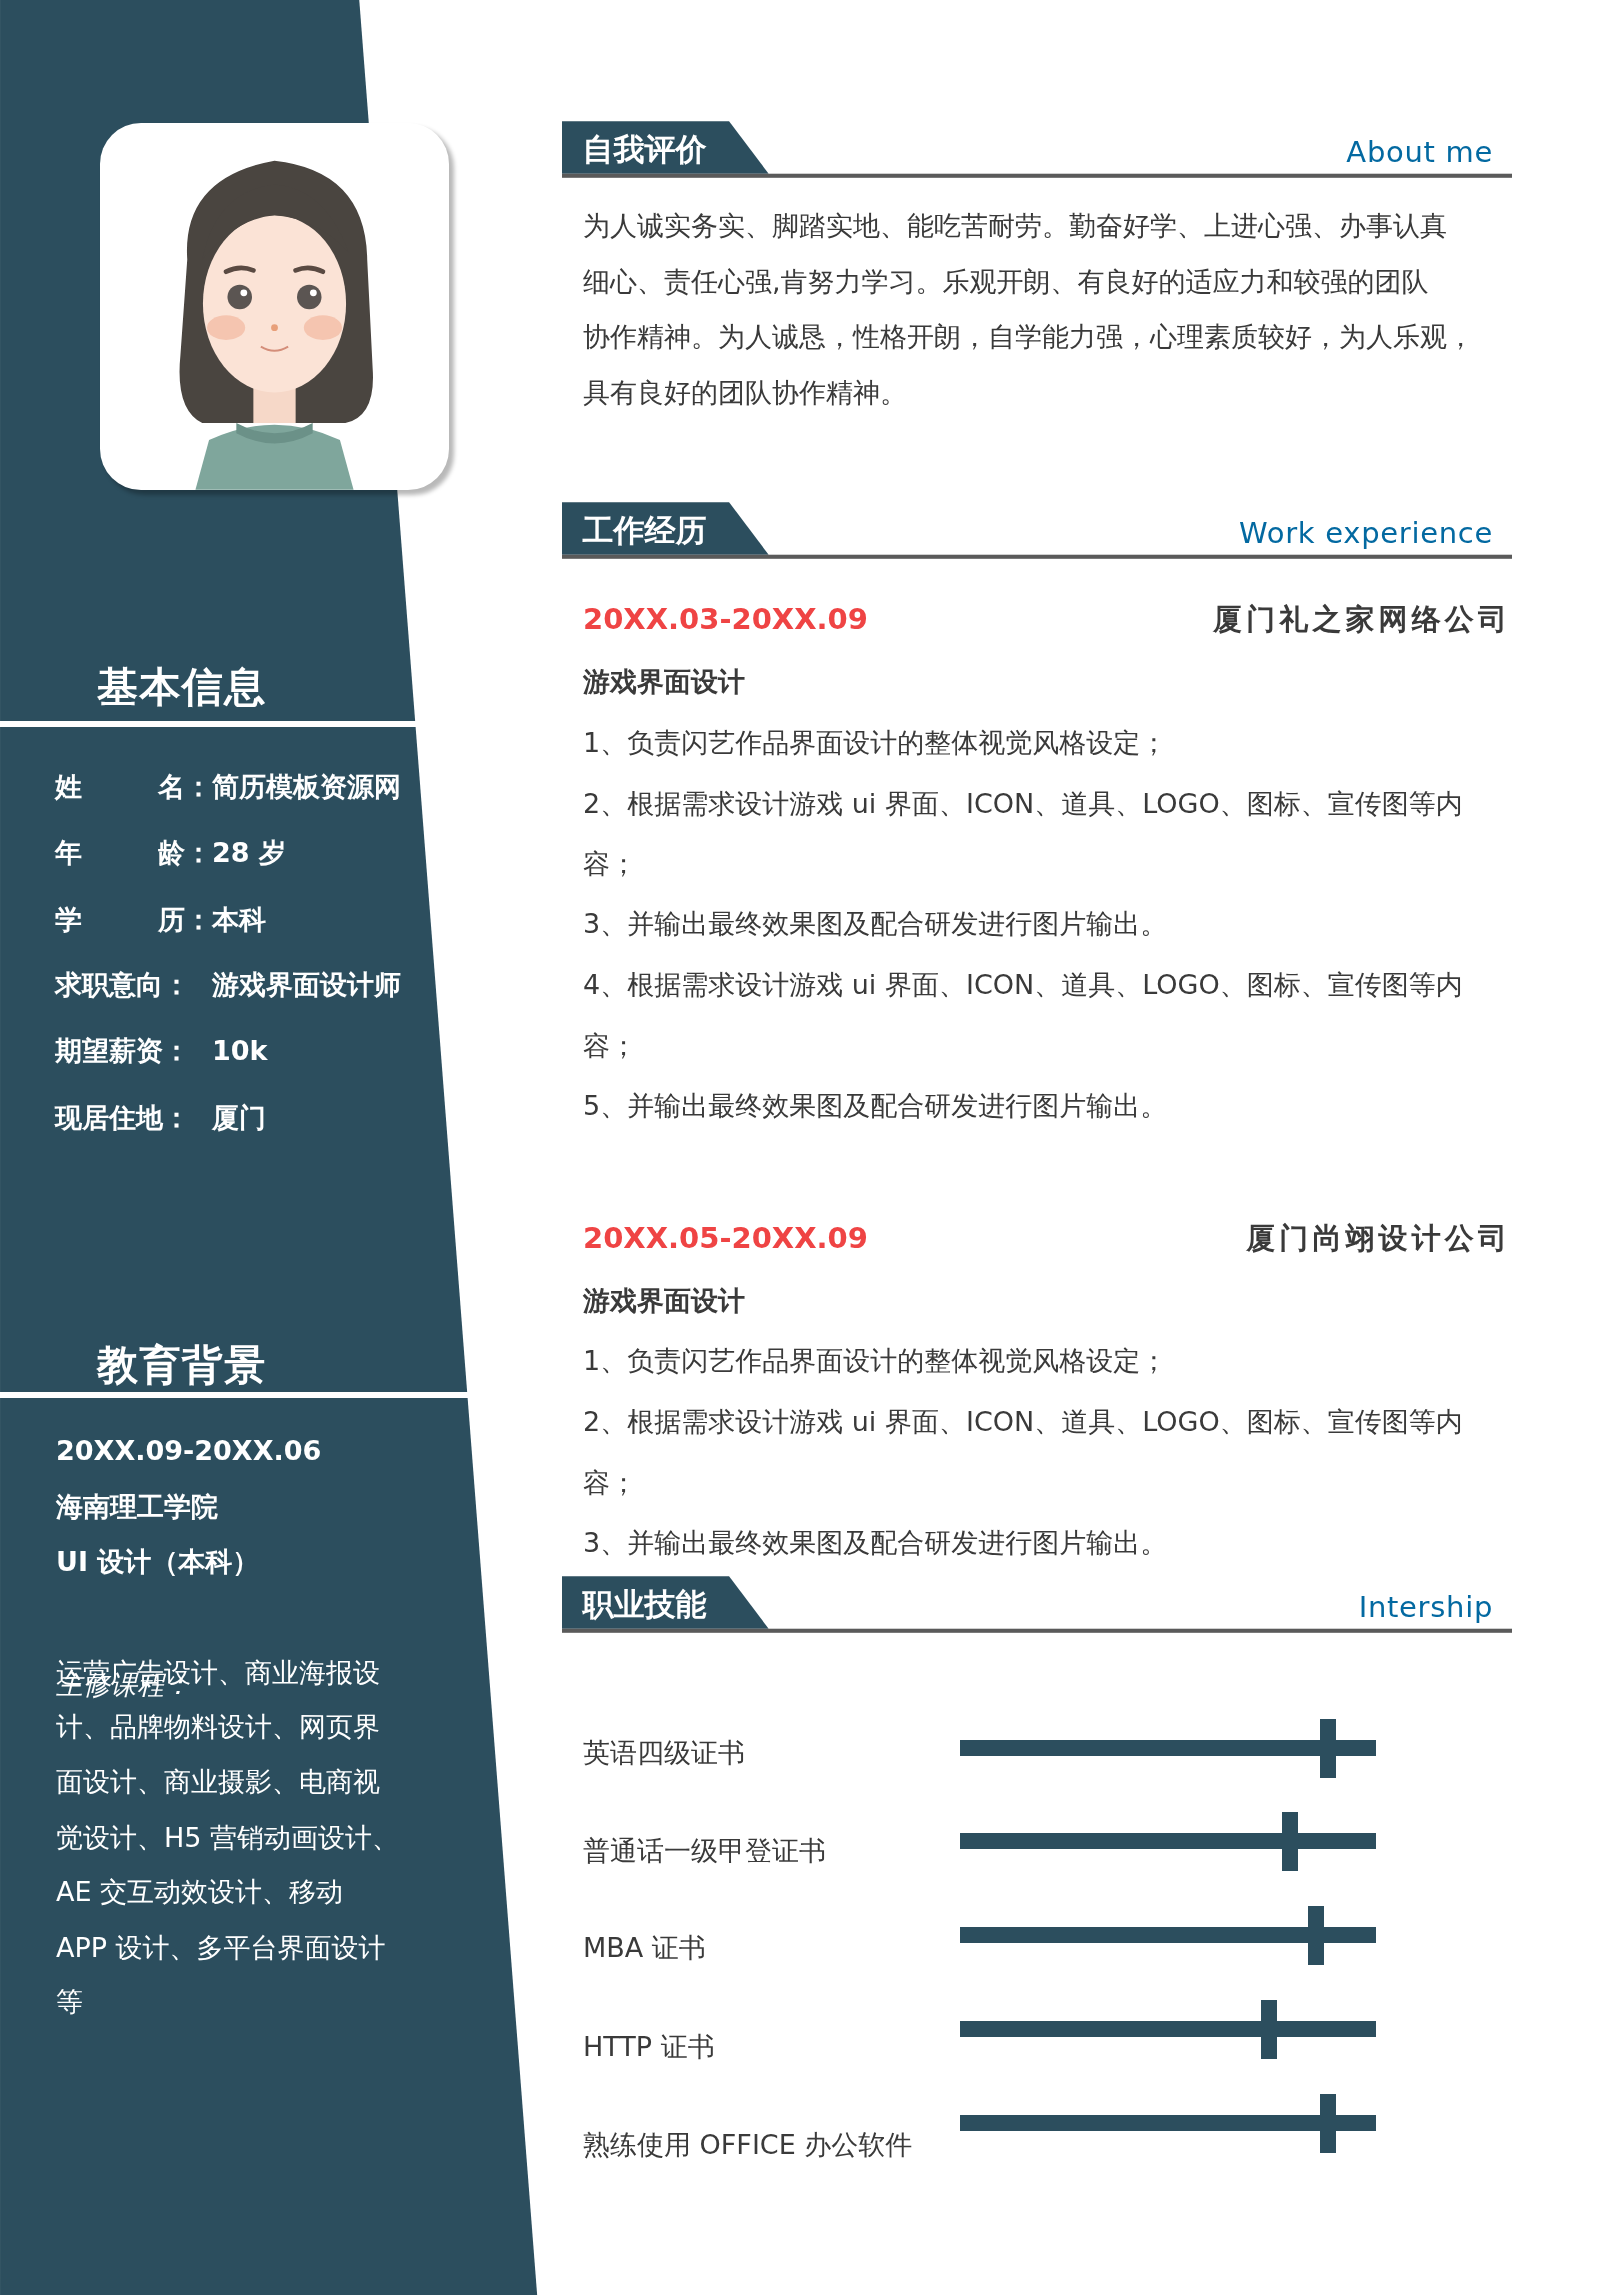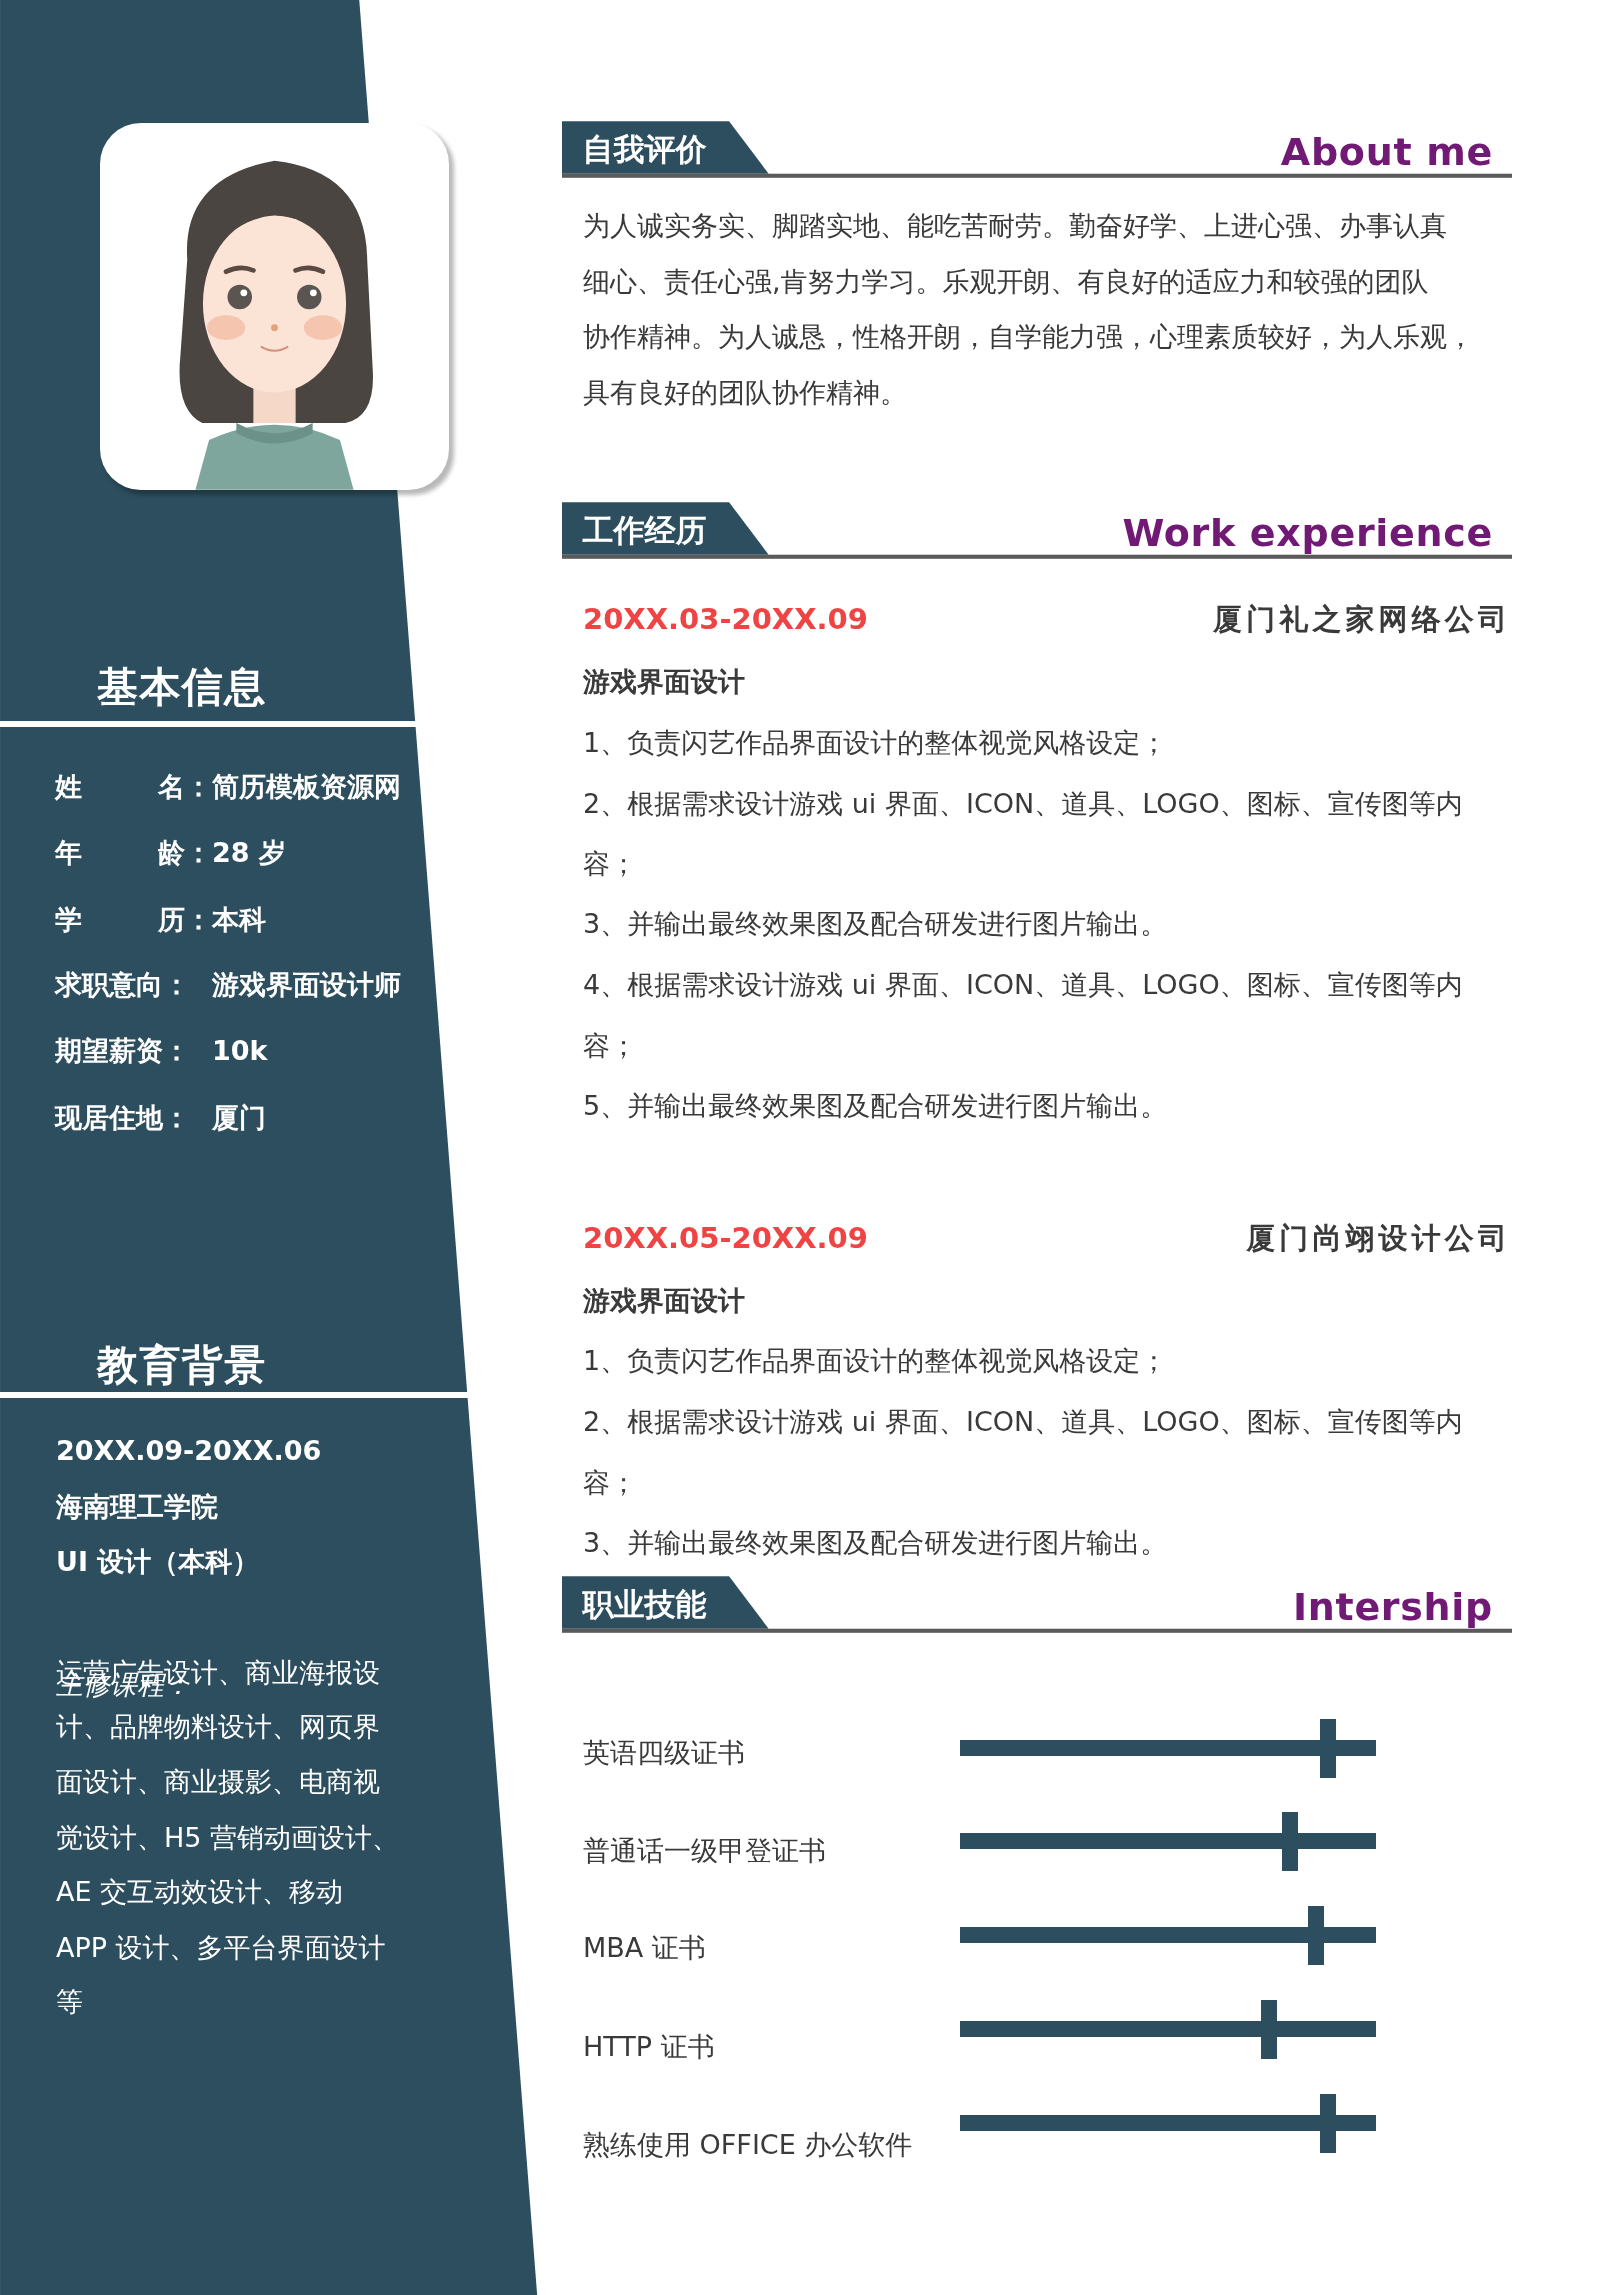--- a/index.html
+++ b/index.html
@@ -25,21 +25,21 @@
   .info-row { left: 55px; height: 41px; display: flex; align-items: center; color: #ffffff; font-weight: bold; font-size: 27px; white-space: nowrap; }
   .info-label { width: 157px; display: flex; justify-content: space-between; }
   .info-value { margin-left: 0; }
   .edu-line { left: 56px; color: #ffffff; font-size: 27px; white-space: nowrap; line-height: 41px; height: 41px; }
   .edu-line.bold { font-weight: bold; }
 
   
   .sec-head { left: 562px; width: 950px; height: 57px; }
   .sec-head svg { position: absolute; left: 0; top: 0; }
   .sec-title { position: absolute; left: 20.5px; top: 4.1px; color: #ffffff; font-weight: bold; font-size: 31px; line-height: 48px; white-space: nowrap; }
-  .sec-sub { position: absolute; right: 19px; top: 6.8px; color: #701a75; font-weight: bold; font-size: 38px; line-height: 48px; white-space: nowrap; letter-spacing: 0.7px; }
+  .sec-sub { position: absolute; right: 19px; top: 6.8px; color: #0369a1; font-weight: normal; font-size: 29px; line-height: 48px; white-space: nowrap; letter-spacing: 0.7px; }
 
   .body-line { left: 583px; color: #3a3a3a; font-size: 27px; line-height: 41px; height: 41px; white-space: nowrap; }
   .job-date { left: 583px; color: #ef4444; font-weight: bold; font-size: 29px; line-height: 41px; white-space: nowrap; }
   .job-company { right: 112px; color: #3a3a3a; font-weight: bold; font-size: 29px; line-height: 41px; white-space: nowrap; letter-spacing: 4.1px; }
   .job-title { left: 583px; color: #3a3a3a; font-weight: bold; font-size: 27px; line-height: 41px; white-space: nowrap; }
 
   .skill-label { left: 583px; color: #3a3a3a; font-size: 27px; line-height: 41px; white-space: nowrap; }
   .skill-track { left: 960px; width: 416px; height: 15.7px; background: #2c4e5e; }
   .skill-handle { width: 16.4px; height: 59px; background: #2c4e5e; }
 </style>

